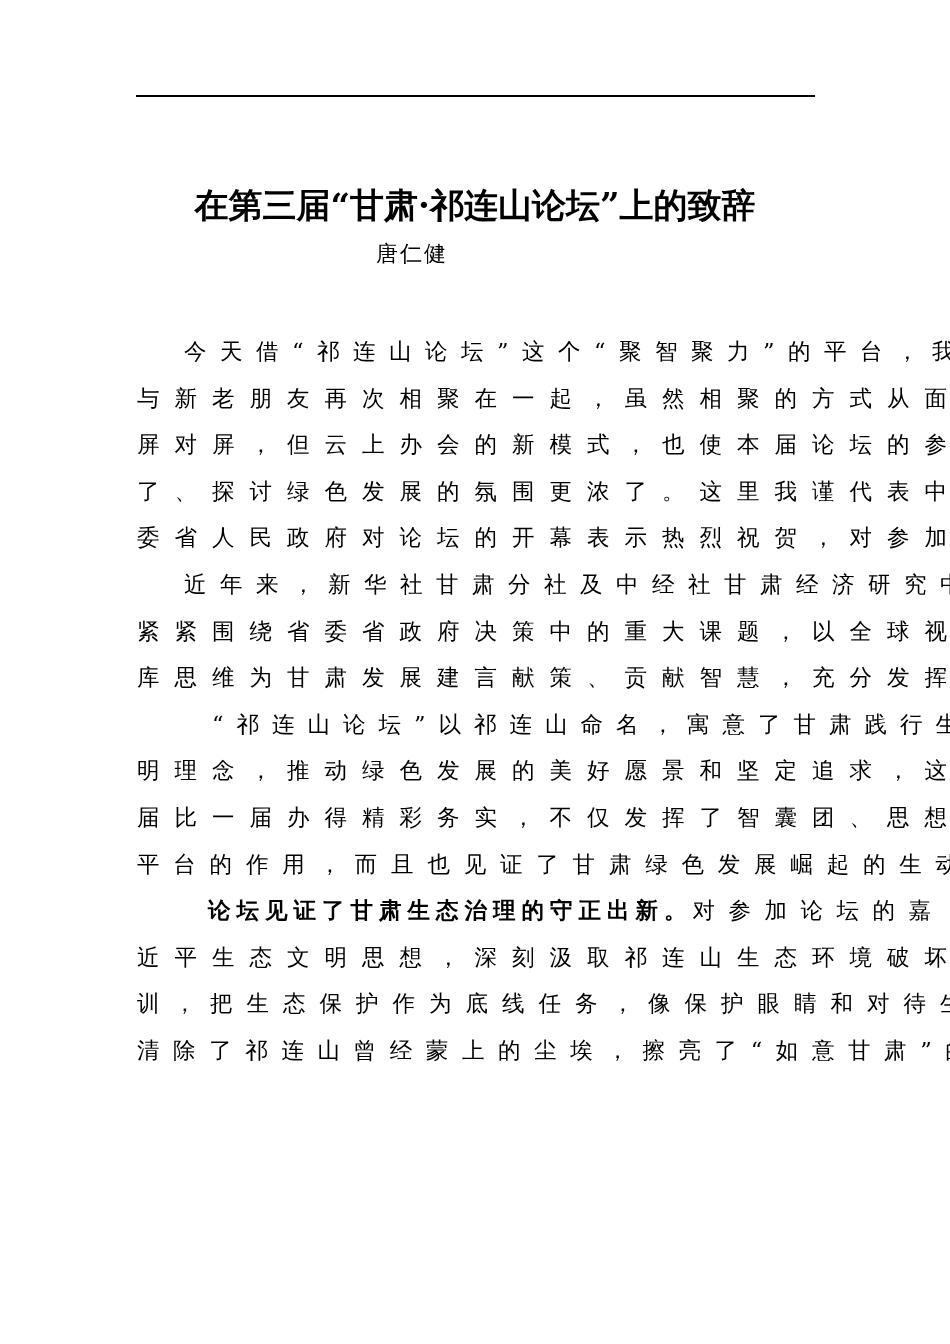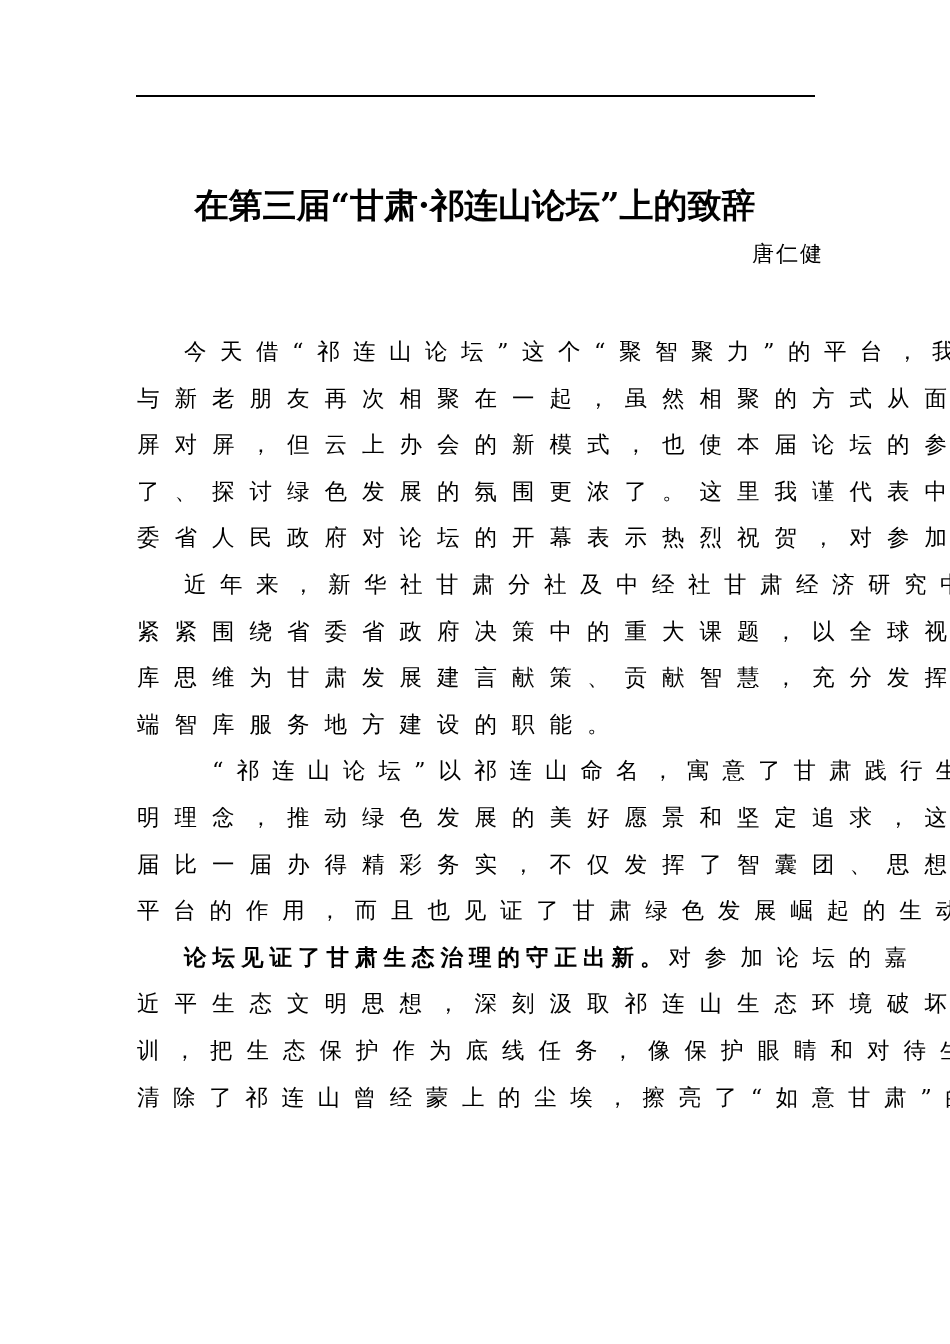--- a/index.html
+++ b/index.html
@@ -1,28 +1,28 @@
 <!DOCTYPE html>
 <html><head>
 <meta charset="utf-8">
 <style>
   html, body { margin: 0; padding: 0; background: #ffffff; }
   body { width: 950px; height: 1344px; position: relative; overflow: hidden;
          font-family: "DejaVu Serif", "Liberation Serif", serif; color: #000; }
   .rule { position: absolute; left: 136px; top: 95px; width: 679px; height: 2px; background: #000; }
   .title { position: absolute; left: 0; width: 950px; top: 180px; text-align: center;
            font-size: 34px; font-weight: bold; letter-spacing: 0px; line-height: 50px; }
-  .author { position: absolute; left: 0; width: 824px; top: 238px; text-align: right;
+  .author { position: absolute; left: 0; width: 824px; top: 238px; text-align: center;
             font-size: 22px; line-height: 32px; letter-spacing: 2px; }
   .body { position: absolute; left: 137px; top: 328px; width: 690px; }
   .line { height: 46.6px; line-height: 46.6px; font-size: 22.5px; white-space: nowrap;
           letter-spacing: 15px; }
   .indent1 { padding-left: 47px; }
   .indent2 { padding-left: 75px; }
-  .b { font-weight: bold; }
+  .b { font-weight: bold; margin-left: 24px; }
 </style>
 </head>
 <body>
 
 <div class="rule"></div>
 
 <div class="title">在第三届“甘肃·祁连山论坛”上的致辞</div>
 <div class="author">唐仁健</div>
 
 <div class="body">
@@ -32,21 +32,20 @@
     <div class="line">与新老朋友再次相聚在一起，虽然相聚的方式从面对面变为</div>
     <div class="line">屏对屏，但云上办会的新模式，也使本届论坛的参与度更广</div>
     <div class="line">了、探讨绿色发展的氛围更浓了。这里我谨代表中共甘肃省</div>
     <div class="line">委省人民政府对论坛的开幕表示热烈祝贺，对参加论坛的嘉</div>
   </div>
 
   <div>
     <div class="line indent1" style="letter-spacing:13.5px;">近年来，新华社甘肃分社及中经社甘肃经济研究中心，</div>
     <div class="line">紧紧围绕省委省政府决策中的重大课题，以全球视野国家智</div>
     <div class="line">库思维为甘肃发展建言献策、贡献智慧，充分发挥了国家高</div>
-    <div class="line">端智库服务地方建设的职能。</div>
   </div>
 
   <div>
     <div class="line indent2" style="letter-spacing:13px;">“祁连山论坛”以祁连山命名，寓意了甘肃践行生态文</div>
     <div class="line">明理念，推动绿色发展的美好愿景和坚定追求，这一论坛一</div>
     <div class="line">届比一届办得精彩务实，不仅发挥了智囊团、思想库和智慧</div>
     <div class="line" style="letter-spacing:13.8px;">平台的作用，而且也见证了甘肃绿色发展崛起的生动实践。</div>
   </div>
 
   <div>

